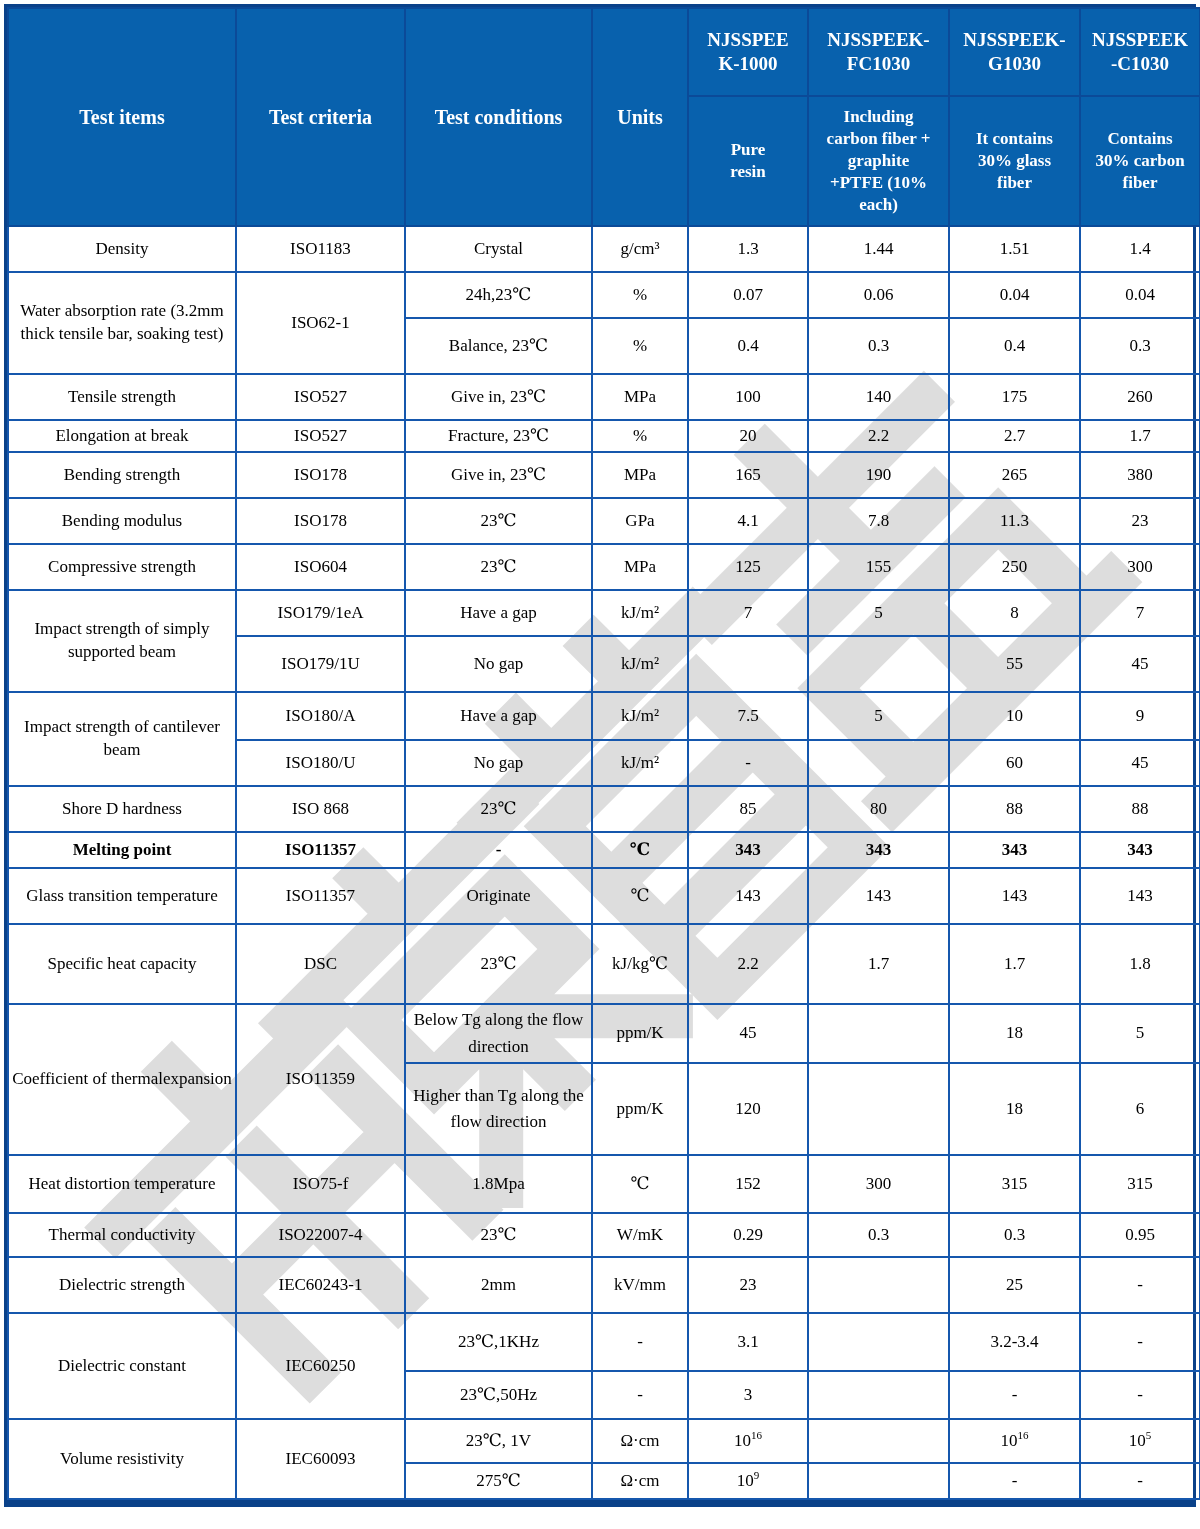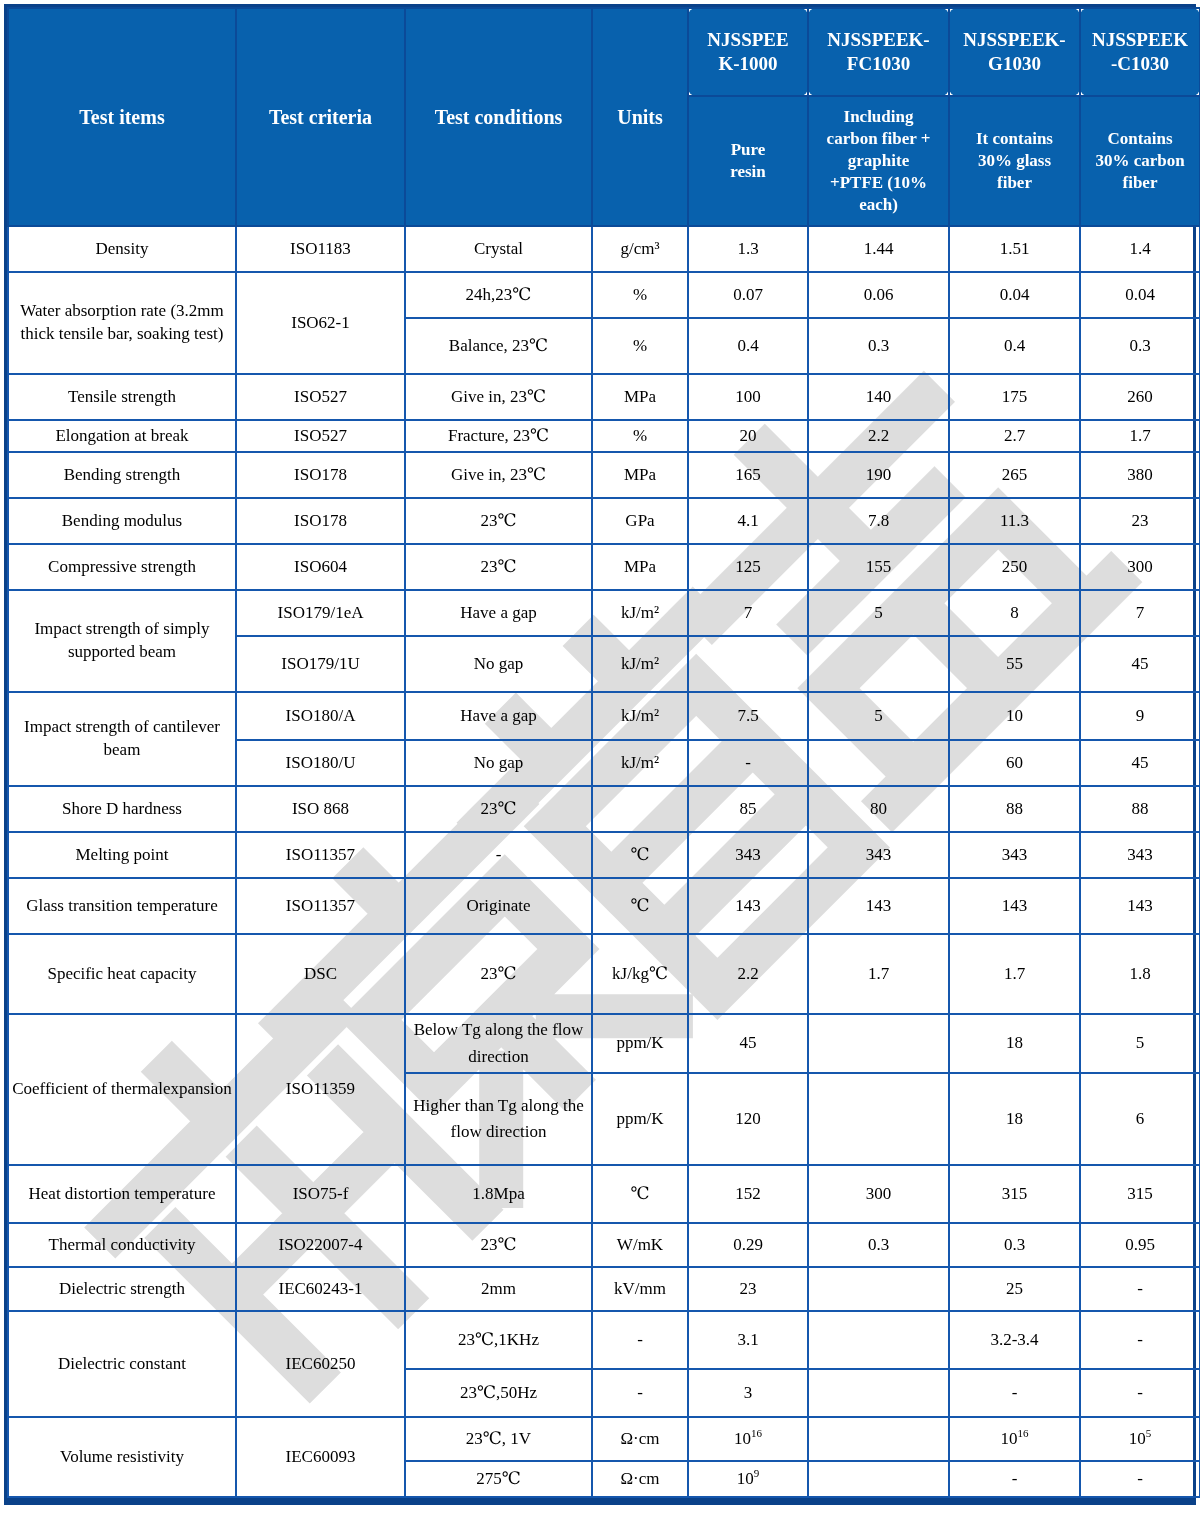--- a/index.html
+++ b/index.html
@@ -8,21 +8,21 @@
   .wm-layer{position:absolute;left:0;top:0;width:1200px;height:1529px;z-index:0;pointer-events:none;}
   .table-wrap{position:relative;z-index:1;border:3px solid var(--c-outer,#0a4189);border-bottom-width:7px;}
   table{border-collapse:collapse;table-layout:fixed;width:100%;}
   col.c1{width:228px}col.c2{width:169px}col.c3{width:187px}col.c4{width:96px}
   col.c5{width:120px}col.c6{width:141px}col.c7{width:131px}col.c8{width:120px}
   th,td{border:2px solid var(--c-grid,#1557ad);text-align:center;vertical-align:middle;
         padding:2px 6px;box-sizing:border-box;}
   thead th{background:var(--c-header,#0861ad);color:#ffffff;font-weight:bold;
            border-color:var(--c-headline,#0b4a98);}
   .th-left{font-size:20px;}
-  .th-prod{font-size:19px;white-space:pre-line;line-height:1.25;border-radius:8px;}
+  .th-prod{font-size:19px;white-space:pre-line;line-height:1.25;}
   .th-desc{font-size:17px;white-space:pre-line;line-height:1.3;}
   tbody td{background:transparent;color:#000;font-size:17px;line-height:1.35;}
   td.c-item{padding:2px 2px;}
   td.c-cond{line-height:1.55;}
   sup{font-size:11px;vertical-align:super;line-height:0;}
 </style>
 </head>
 <body>
 
 <div class="page">
@@ -213,21 +213,21 @@
           <tr style="height: 46px;">
             <td class="c-item">Shore D hardness</td>
             <td class="c-crit">ISO 868</td>
             <td class="c-cond">23℃</td>
             <td class="c-unit"></td>
             <td class="c-val">85</td>
             <td class="c-val">80</td>
             <td class="c-val">88</td>
             <td class="c-val">88</td>
           </tr>
-          <tr style="height: 46px;">
+          <tr style="height: 36px; font-weight: bold;">
             <td class="c-item">Melting point</td>
             <td class="c-crit">ISO11357</td>
             <td class="c-cond">-</td>
             <td class="c-unit">℃</td>
             <td class="c-val">343</td>
             <td class="c-val">343</td>
             <td class="c-val">343</td>
             <td class="c-val">343</td>
           </tr>
           <tr style="height: 56px;">
@@ -281,21 +281,21 @@
           <tr style="height: 44px;">
             <td class="c-item">Thermal conductivity</td>
             <td class="c-crit">ISO22007-4</td>
             <td class="c-cond">23℃</td>
             <td class="c-unit">W/mK</td>
             <td class="c-val">0.29</td>
             <td class="c-val">0.3</td>
             <td class="c-val">0.3</td>
             <td class="c-val">0.95</td>
           </tr>
-          <tr style="height: 44px; padding-left: 28px;">
+          <tr style="height: 56px; padding-left: 28px;">
             <td class="c-item">Dielectric strength</td>
             <td class="c-crit">IEC60243-1</td>
             <td class="c-cond">2mm</td>
             <td class="c-unit">kV/mm</td>
             <td class="c-val">23</td>
             <td class="c-val"></td>
             <td class="c-val">25</td>
             <td class="c-val">-</td>
           </tr>
           <tr style="height: 58px;">

